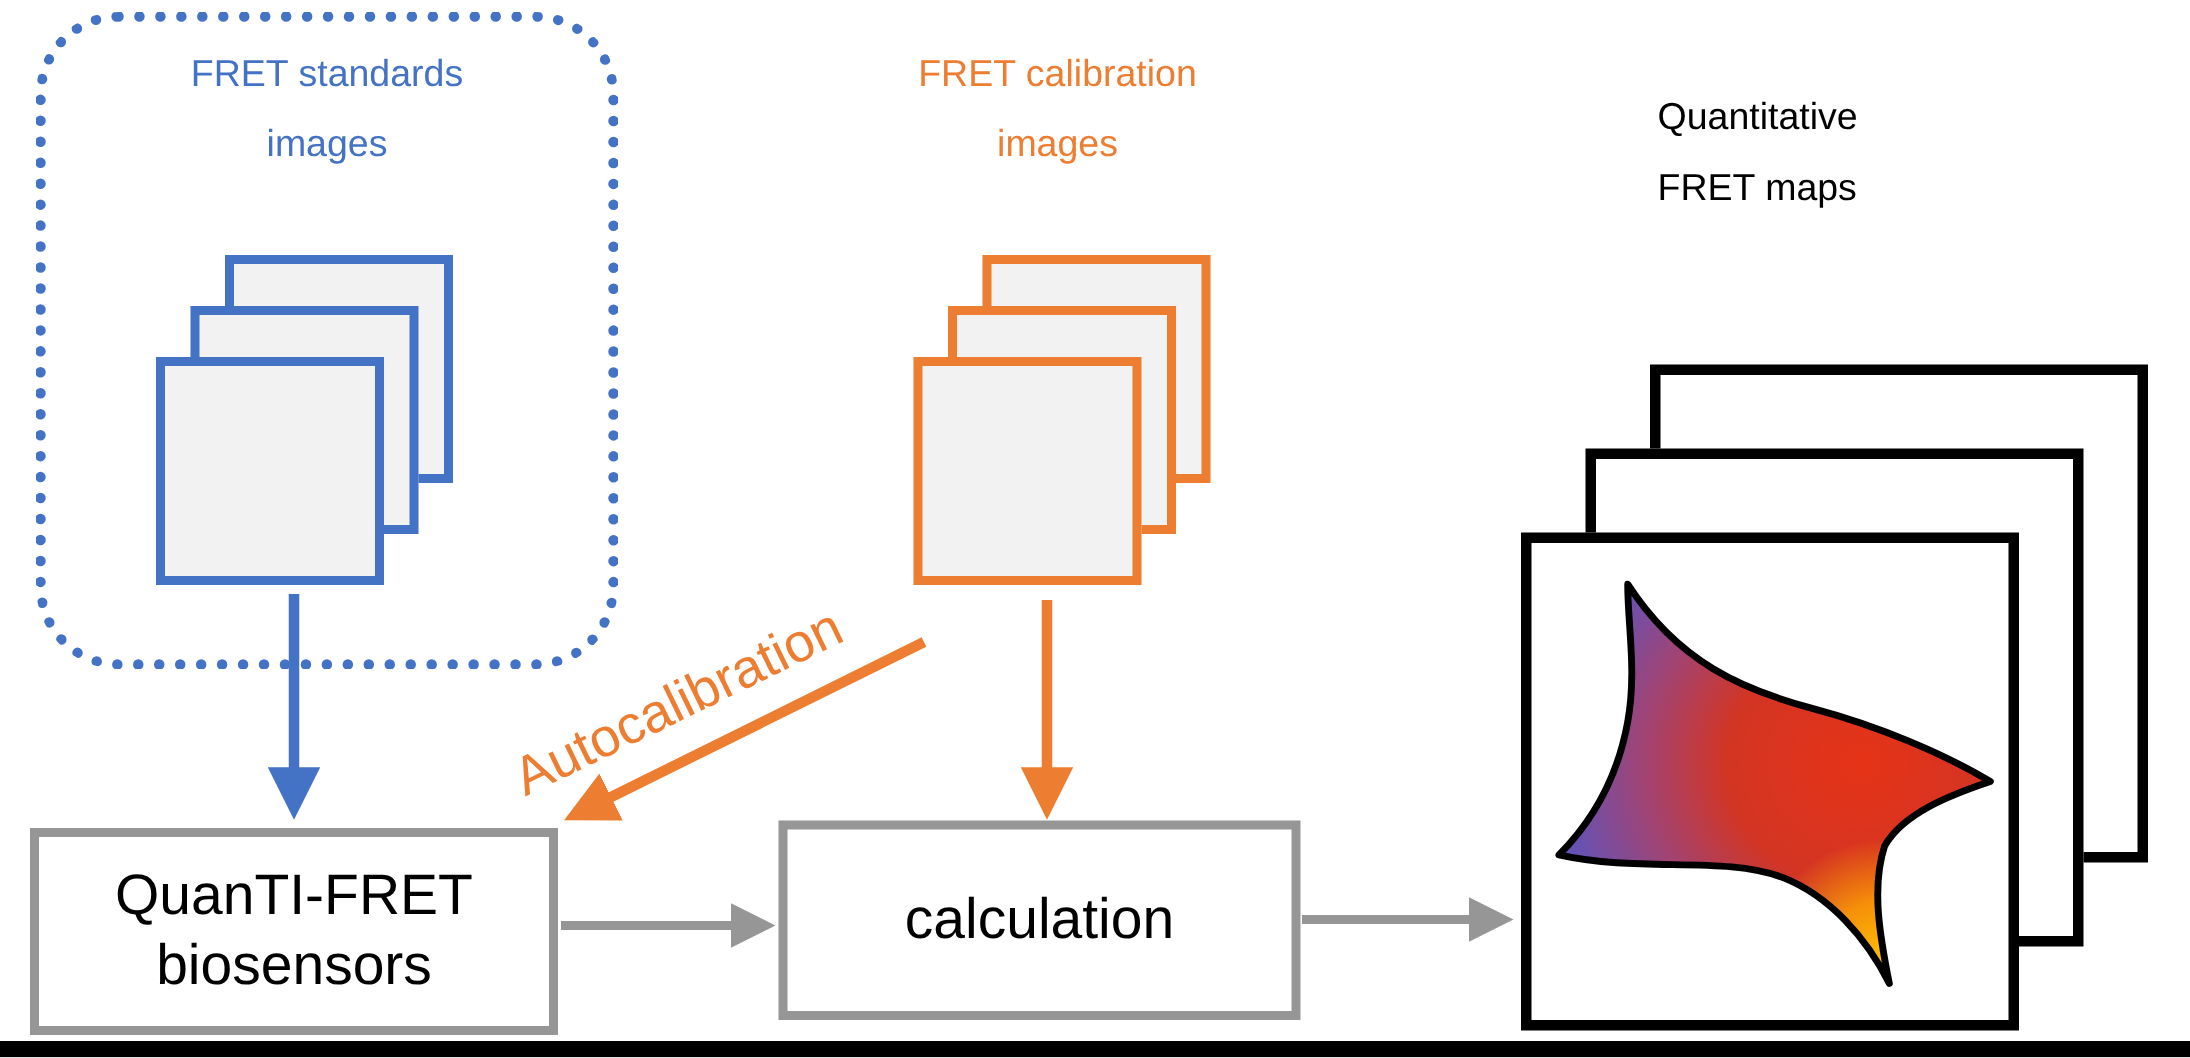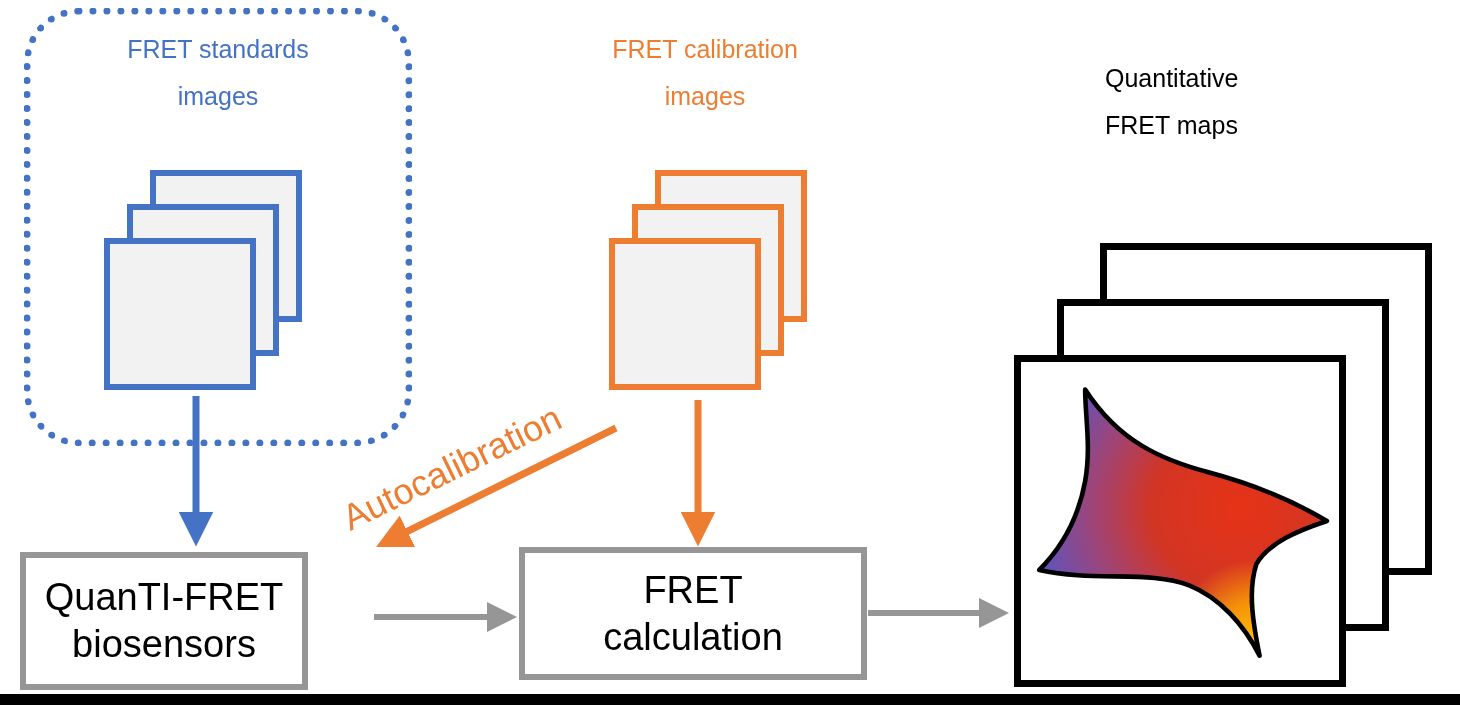--- a/index.html
+++ b/index.html
@@ -85,21 +85,21 @@
     box-sizing: border-box;
     display: flex;
     flex-direction: column;
     justify-content: center;
     align-items: center;
     font-size: 38px;
     line-height: 47px;
     color: #000000;
     text-align: center;
   }
-  .calibration-box { left: 20px; top: 552px; width: 288px; height: 138px; }
+  .calibration-box { left: 20px; top: 552px; width: 352px; height: 138px; }
   .calculation-box { left: 519px; top: 547px; width: 348px; height: 133px; }
   .process-box span { display: block; }
 
   .arrows {
     position: absolute;
     left: 0;
     top: 0;
     pointer-events: none;
   }
 
@@ -177,21 +177,20 @@
     </div>
   </div>
 
   <div class="autocalibration-label">Autocalibration</div>
 
   <div class="process-box calibration-box">
     <span>QuanTI-FRET</span>
     <span>biosensors</span>
   </div>
   <div class="process-box calculation-box">
-    <span>FRET</span>
     <span>calculation</span>
   </div>
 
   <svg class="arrows" width="1460" height="705" viewBox="0 0 1460 705">
     <defs>
       <marker id="ah-blue" viewBox="0 0 10 10" refX="3" refY="5" markerWidth="5" markerHeight="5" orient="auto">
         <path d="M0 0 L10 5 L0 10 z" fill="#4472C4"></path>
       </marker>
       <marker id="ah-orange" viewBox="0 0 10 10" refX="3" refY="5" markerWidth="5" markerHeight="5" orient="auto">
         <path d="M0 0 L10 5 L0 10 z" fill="#ED7D31"></path>

